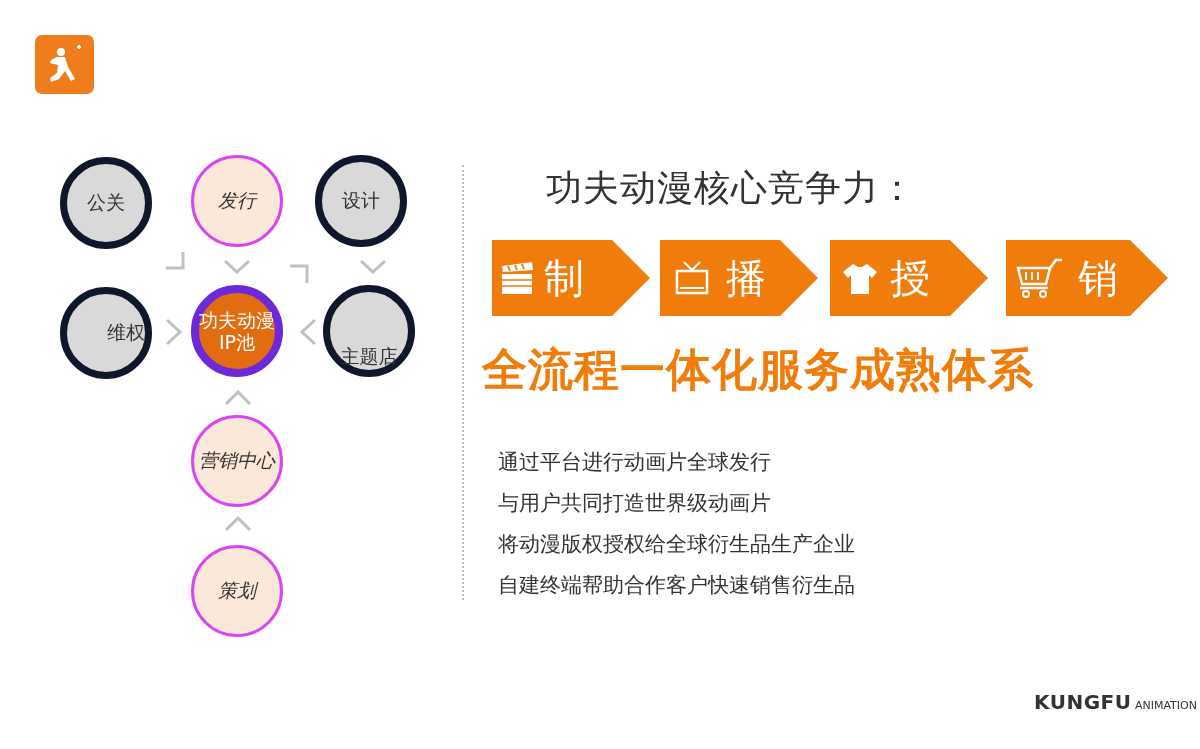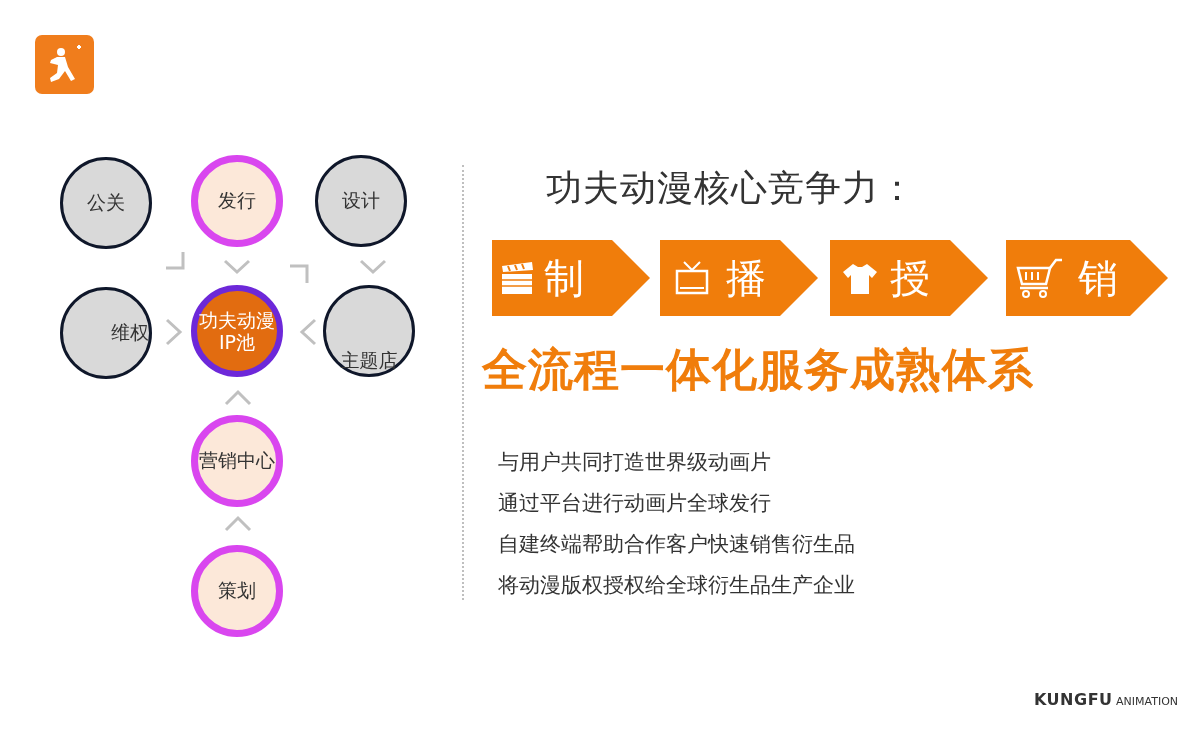--- a/index.html
+++ b/index.html
@@ -1,32 +1,32 @@
 <!DOCTYPE html>
 <html><head>
 <meta charset="utf-8">
 <style>
   html,body{margin:0;padding:0;}
   body{width:1200px;height:749px;background:#fff;position:relative;overflow:hidden;font-family:"DejaVu Sans","Liberation Sans",sans-serif;}
   .logo{position:absolute;left:35px;top:35px;width:59px;height:59px;border-radius:7px;background:#f07d1c;}
   .logo svg{position:absolute;left:0;top:0;}
   .circle{position:absolute;width:92px;height:92px;border-radius:50%;box-sizing:border-box;display:flex;align-items:center;justify-content:center;text-align:center;font-size:19px;color:#333;}
-  .grey{background:#d9d9d9;border:3px solid #0f172a;}
-  .orange{background:#fce8d9;border:7px solid #d946ef;}
-  .core{background:#e26c10;border:6px solid #6d28d9;color:#fff;font-size:19px;line-height:22px;}
+  .grey{background:#d9d9d9;border:7px solid #0f172a;}
+  .orange{background:#fce8d9;border:3px solid #d946ef;font-style:italic;}
+  .core{background:#e26c10;border:8px solid #6d28d9;color:#fff;font-size:19px;line-height:22px;}
   .arrow{position:absolute;}
   .divider{position:absolute;left:462px;top:165px;height:435px;border-left:2px dotted #bfbfbf;}
   .title{position:absolute;left:498px;top:164px;font-size:36px;color:#333;letter-spacing:1px;white-space:nowrap;margin-left:48px;}
   .chev{position:absolute;top:240px;height:76px;}
   .chev-label{position:absolute;top:0;height:76px;display:flex;align-items:center;color:#fff;font-size:40px;}
   .slogan{position:absolute;left:482px;top:340px;font-size:45px;font-weight:bold;color:#f07d0b;letter-spacing:1px;white-space:nowrap;}
   .bullets{position:absolute;left:498px;top:442px;font-size:21px;color:#333;line-height:41px;}
   .bullets div{white-space:nowrap;}
   .brand{position:absolute;left:1034px;top:690px;font-size:11px;color:#333;white-space:nowrap;}
-  .brand b{font-size:16px;letter-spacing:0.5px;}
+  .brand b{font-size:20px;letter-spacing:0.5px;}
 </style>
 </head>
 <body>
 
 <div class="logo">
   <svg width="59" height="59" viewBox="0 0 59 59">
     <circle cx="26" cy="17" r="4" fill="#fff"></circle>
     <path d="M22 22 L30 22 L33 32 L40 44 L36 46 L30 36 L24 44 L16 47 L15 43 L22 38 L23 30 L15 28 L16 25 Z" fill="#fff"></path>
     <path d="M42 12 L46 12 M44 10 L44 14" stroke="#fff" stroke-width="2"></path>
   </svg>
@@ -120,22 +120,22 @@
     <path d="M4 30 L32 30" stroke="#fff" stroke-width="2.5"></path>
     <circle cx="10" cy="36" r="3" fill="none" stroke="#fff" stroke-width="2"></circle>
     <circle cx="27" cy="36" r="3" fill="none" stroke="#fff" stroke-width="2"></circle>
   </svg>
   <div class="chev-label" style="left:72px;">销</div>
 </div>
 
 <div class="slogan">全流程一体化服务成熟体系</div>
 
 <div class="bullets">
+  <div>通过平台进行动画片全球发行</div>
   <div>与用户共同打造世界级动画片</div>
-  <div>通过平台进行动画片全球发行</div>
+  <div>将动漫版权授权给全球衍生品生产企业</div>
   <div>自建终端帮助合作客户快速销售衍生品</div>
-  <div>将动漫版权授权给全球衍生品生产企业</div>
 </div>
 
 <div class="brand">
   <b>KUNGFU</b>
   <span>ANIMATION</span>
 </div>
 
 </body></html>

